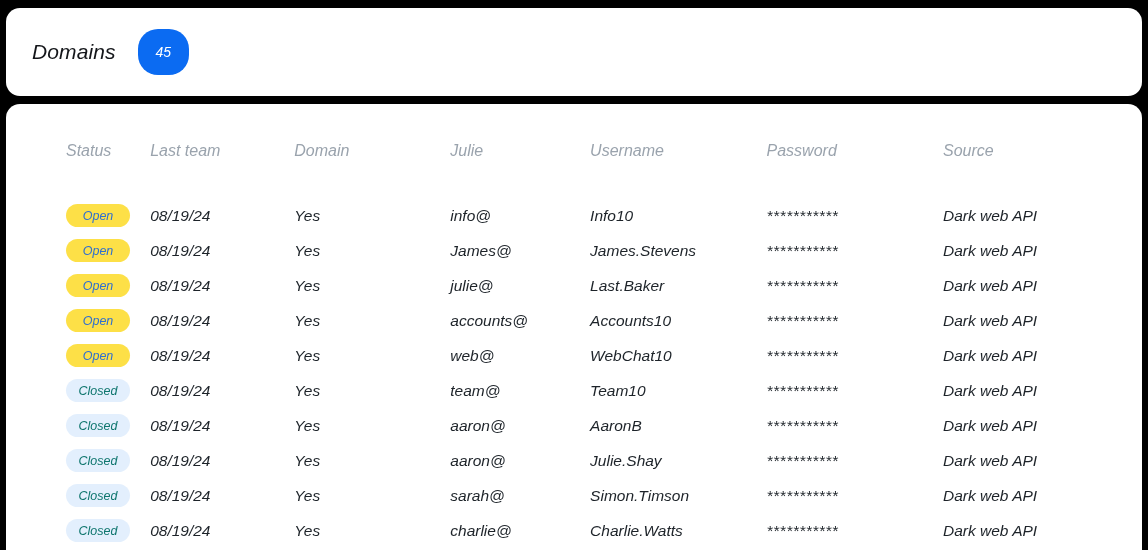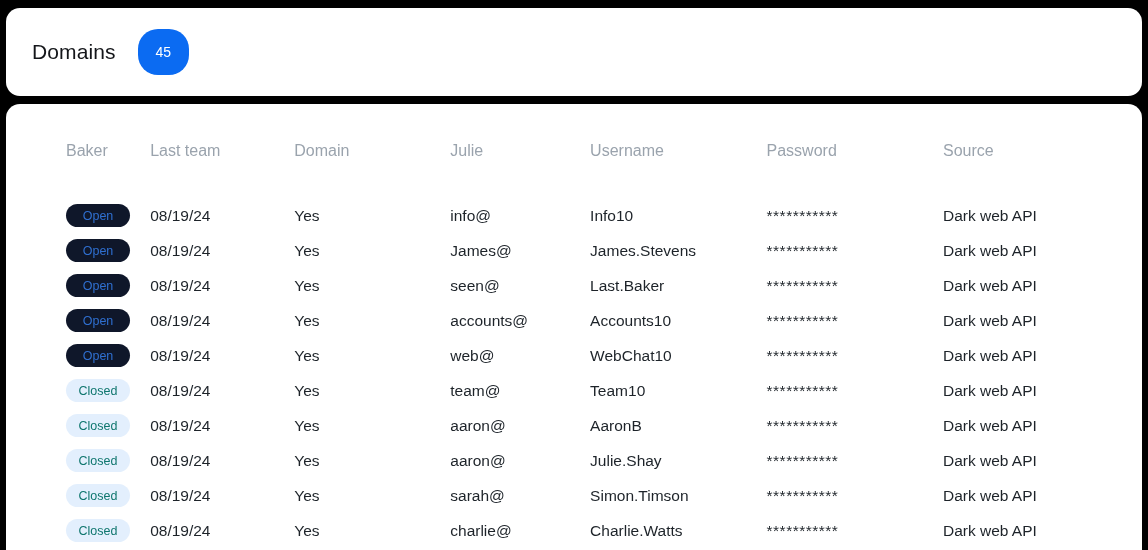--- a/index.html
+++ b/index.html
@@ -13,20 +13,21 @@
     overflow: hidden;
     font-family: "Liberation Sans", sans-serif;
     -webkit-font-smoothing: antialiased;
   }
 
   .screen {
     position: relative;
     width: 1148px;
     height: 550px;
     background: #000000;
+    font-style: italic;
   }
 
   
   .header-card {
     position: absolute;
     left: 6px;
     top: 8px;
     width: 1136px;
     height: 88px;
     background: #ffffff;
@@ -115,21 +116,21 @@
     align-items: center;
     justify-content: center;
     height: 23px;
     min-width: 64px;
     padding: 0 12px;
     border-radius: 12px;
     font-size: 12.5px;
     box-sizing: border-box;
   }
   .pill.open {
-    background: #0f172a;
+    background: #fde047;
     color: #2f6fd0;
   }
   .pill.closed {
     background: #e3effd;
     color: #0f766e;
   }
 
   .masked {
     letter-spacing: 0.5px;
     font-size: 15px;
@@ -154,21 +155,21 @@
         <col class="col-status">
         <col class="col-lastseen">
         <col class="col-domain">
         <col class="col-email">
         <col class="col-username">
         <col class="col-password">
         <col class="col-source">
       </colgroup>
       <thead>
         <tr>
-          <th class="col-status">Baker</th>
+          <th class="col-status">Status</th>
           <th>Last team</th>
           <th>Domain</th>
           <th>Julie</th>
           <th>Username</th>
           <th>Password</th>
           <th>Source</th>
         </tr>
       </thead>
       <tbody id="table-body">
           <tr>
@@ -186,21 +187,21 @@
             <td>Yes</td>
             <td>James@</td>
             <td>James.Stevens</td>
             <td class="masked">***********</td>
             <td>Dark web API</td>
           </tr>
           <tr>
             <td class="col-status" style="padding-left: 60px;"><span class="pill open">Open</span></td>
             <td>08/19/24</td>
             <td>Yes</td>
-            <td>seen@</td>
+            <td>julie@</td>
             <td>Last.Baker</td>
             <td class="masked">***********</td>
             <td>Dark web API</td>
           </tr>
           <tr>
             <td class="col-status" style="padding-left: 60px;"><span class="pill open">Open</span></td>
             <td>08/19/24</td>
             <td>Yes</td>
             <td>accounts@</td>
             <td>Accounts10</td>

